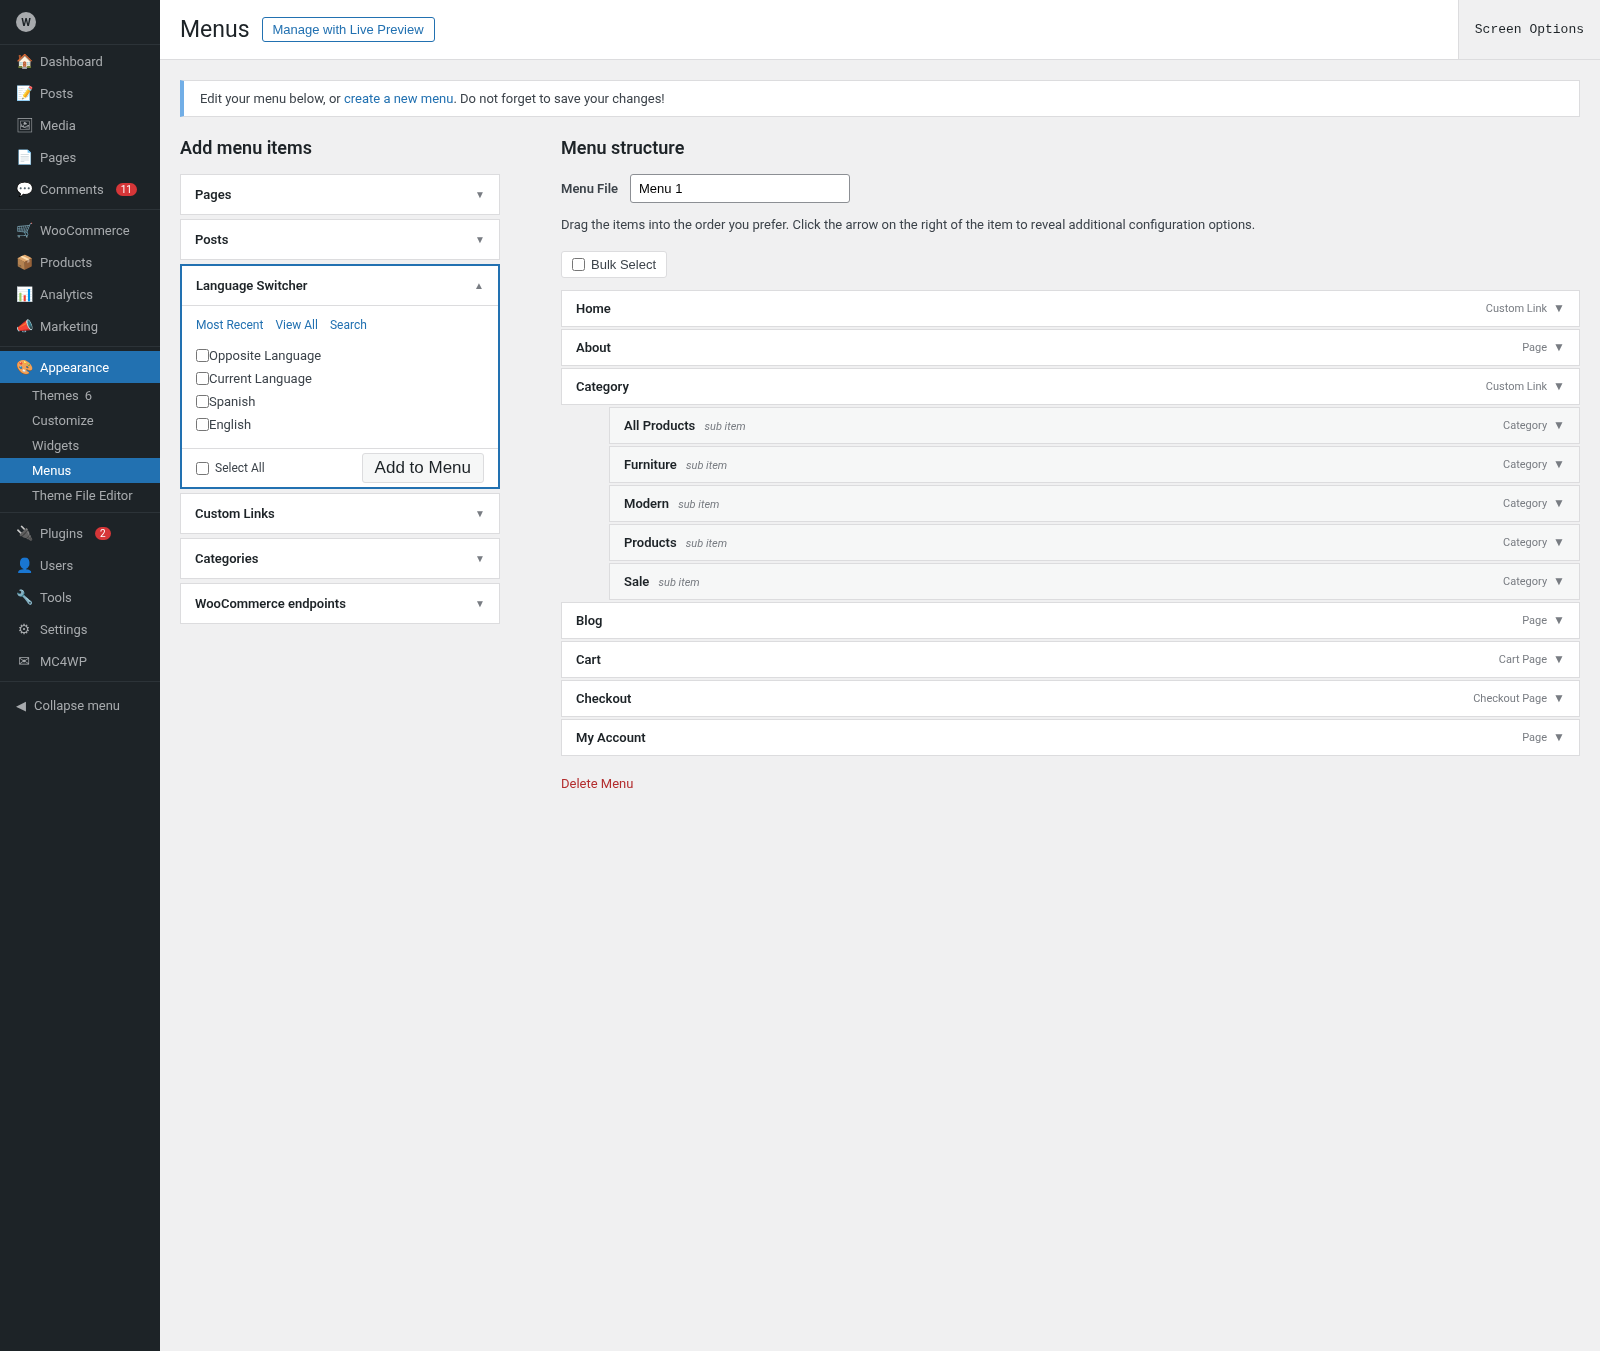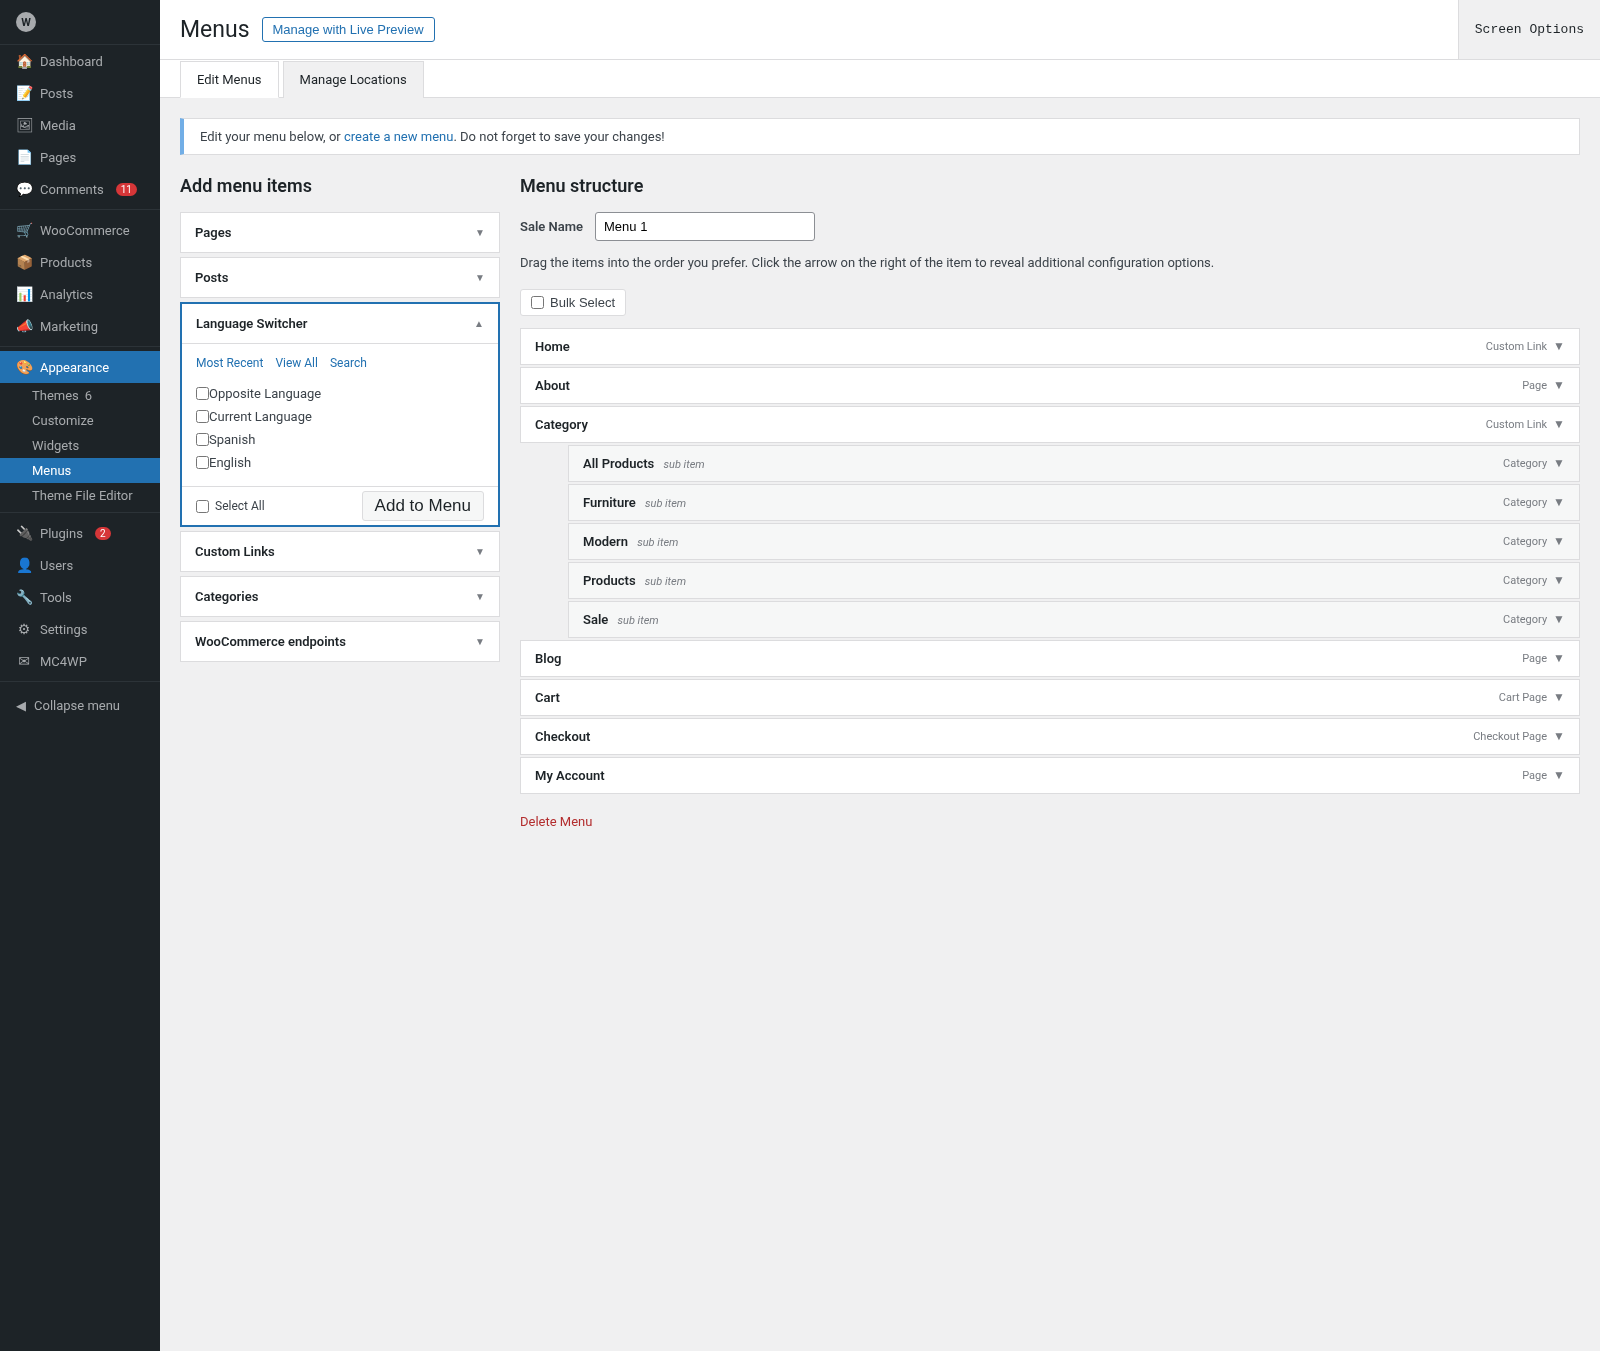--- a/index.html
+++ b/index.html
@@ -216,20 +216,21 @@
       padding: 4px 12px;
       cursor: pointer;
       font-size: 17px;
       color: #1d2327;
       border-radius: 3px;
     }
 
     
     .menu-structure-column {
       flex: 1;
+      margin-left: 41px;
     }
     .menu-structure-title {
       font-size: 18px;
       font-weight: 600;
       color: #1d2327;
       margin-bottom: 16px;
     }
     .menu-name-row {
       display: flex; align-items: center; gap: 12px;
       margin-bottom: 12px;
@@ -411,26 +412,20 @@
 <div id="main">
 
   <div id="topbar">
     <div class="page-title-area">
       <h1 class="page-title">Menus</h1>
       <button class="live-preview-btn">Manage with Live Preview</button>
     </div>
     <button class="screen-options-btn">Screen Options</button>
   </div>
 
-  <div class="tabs-container">
-    <div class="tab-nav">
-      <div class="tab-item active">Edit Menus</div>
-      <div class="tab-item">Manage Locations</div>
-    </div>
-  </div>
 
   <div class="content-area">
 
     <div class="notice-bar">
       <span>Edit your menu below, or </span><a href="#">create a new menu</a><span>. Do not forget to save your changes!</span>
     </div>
 
     <div class="menu-builder">
 
       <div class="add-items-column">
@@ -508,21 +503,21 @@
             <span>WooCommerce endpoints</span>
             <span class="arrow">▼</span>
           </div>
         </div>
       </div>
 
       <div class="menu-structure-column">
         <h2 class="menu-structure-title">Menu structure</h2>
 
         <div class="menu-name-row">
-          <span class="menu-name-label">Sale Name</span>
+          <span class="menu-name-label">Menu File</span>
           <input type="text" class="menu-name-input" value="Menu 1" style="">
         </div>
 
         <p class="drag-hint">Drag the items into the order you prefer. Click the arrow on the right of the item to reveal additional configuration options.</p>
 
         <div class="bulk-select-row">
           <button class="bulk-select-btn">
             <input type="checkbox" style="">
             <span>Bulk Select</span>
           </button>

